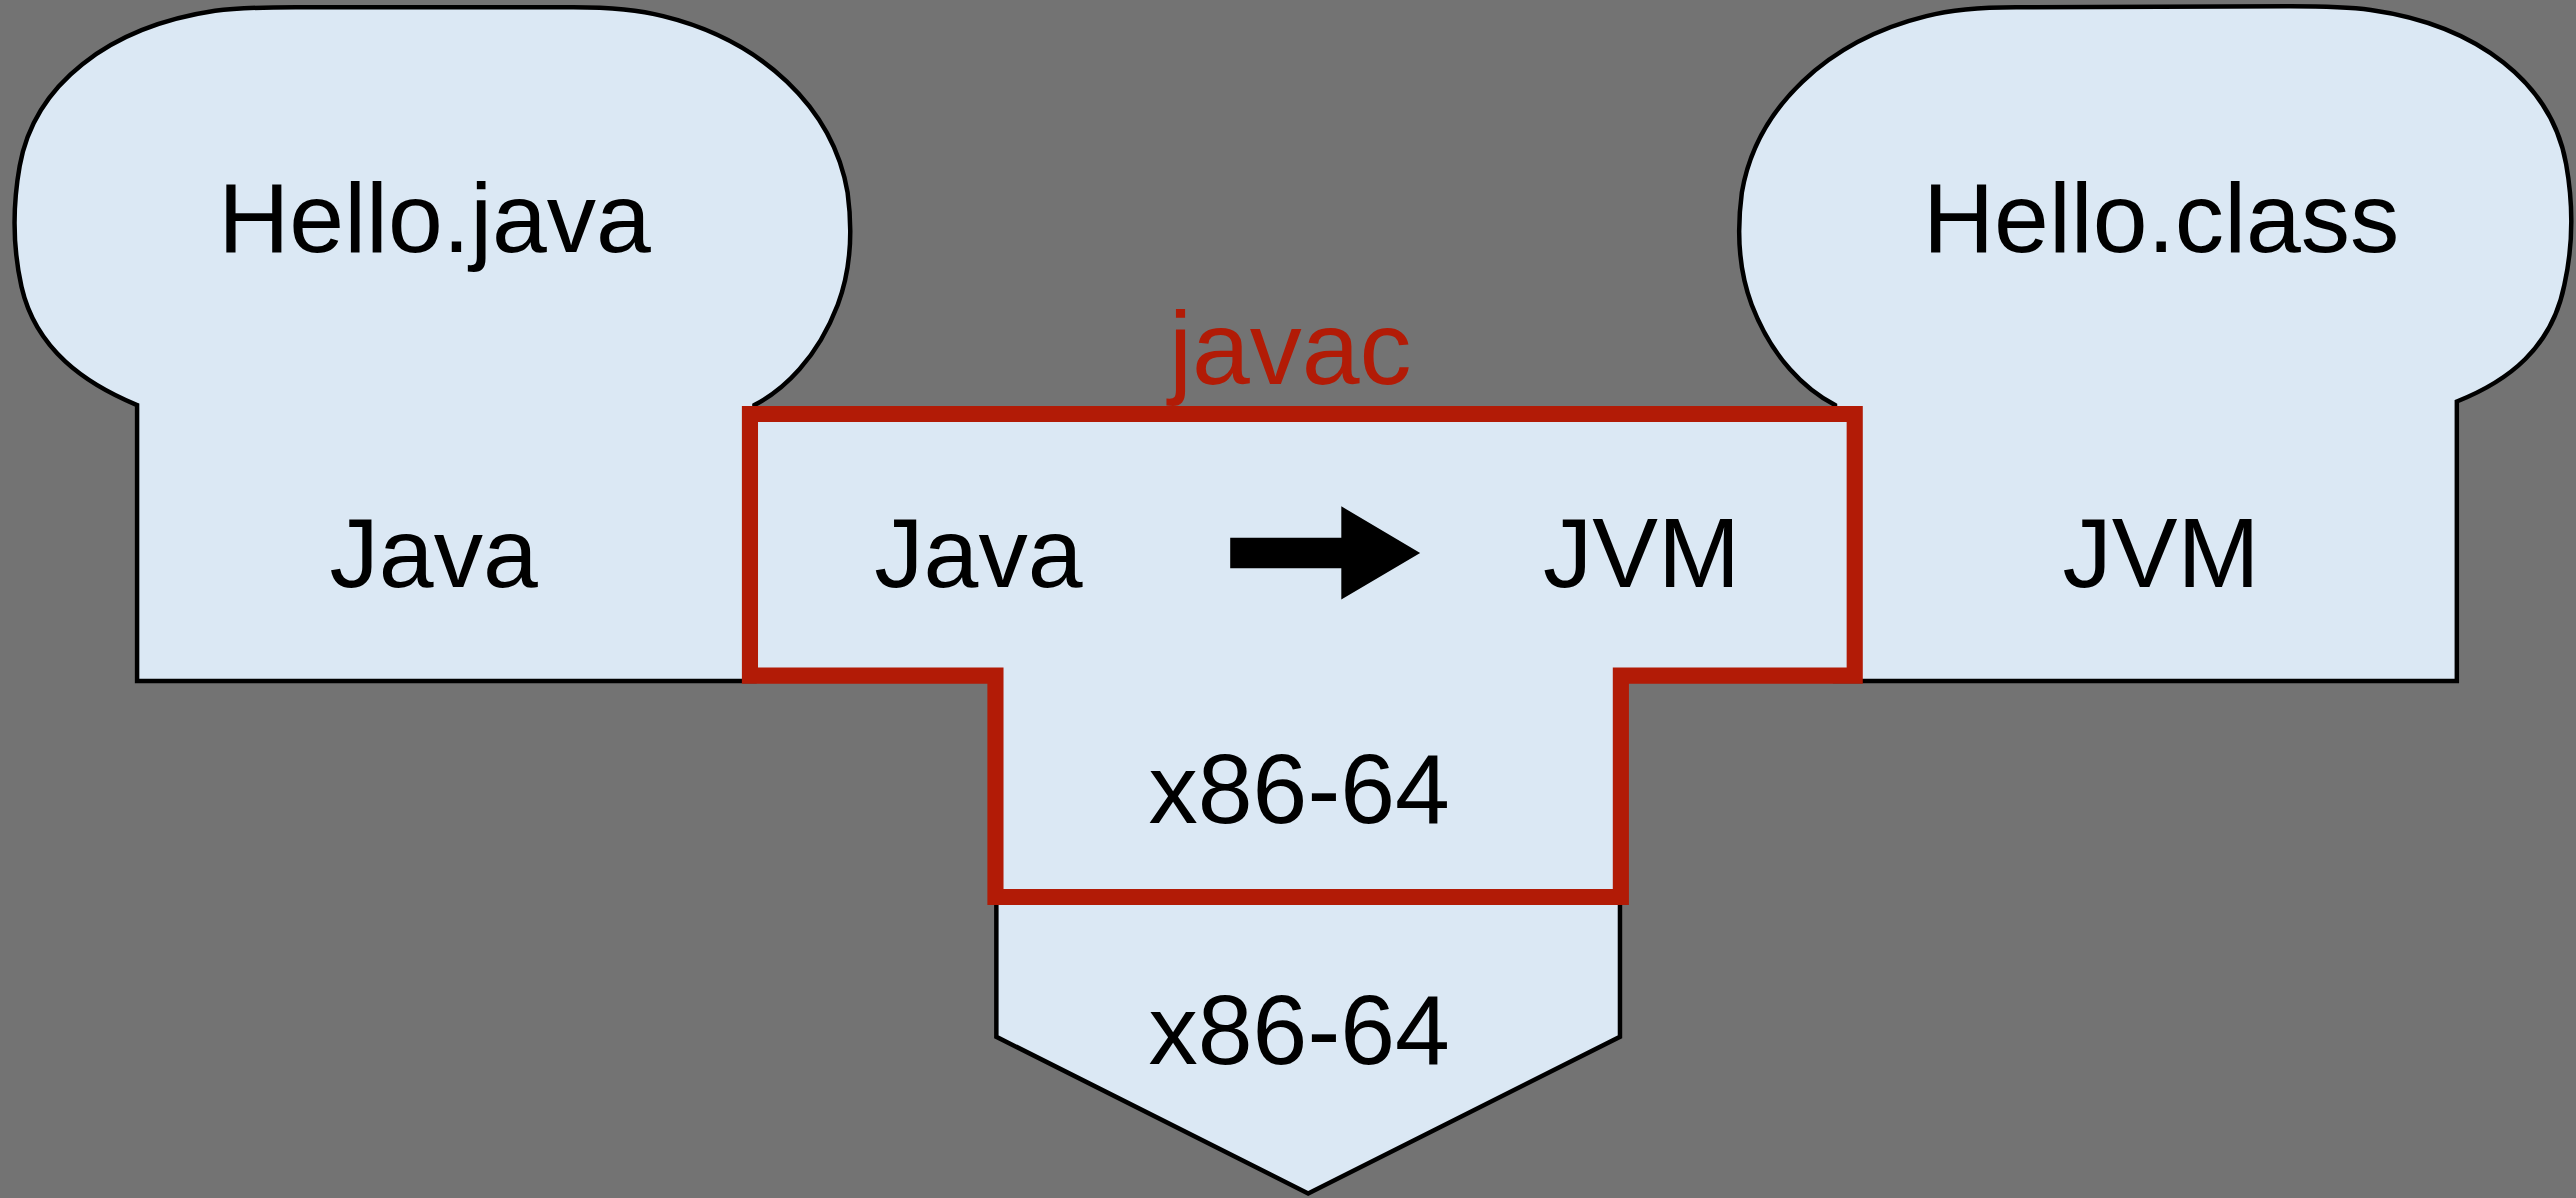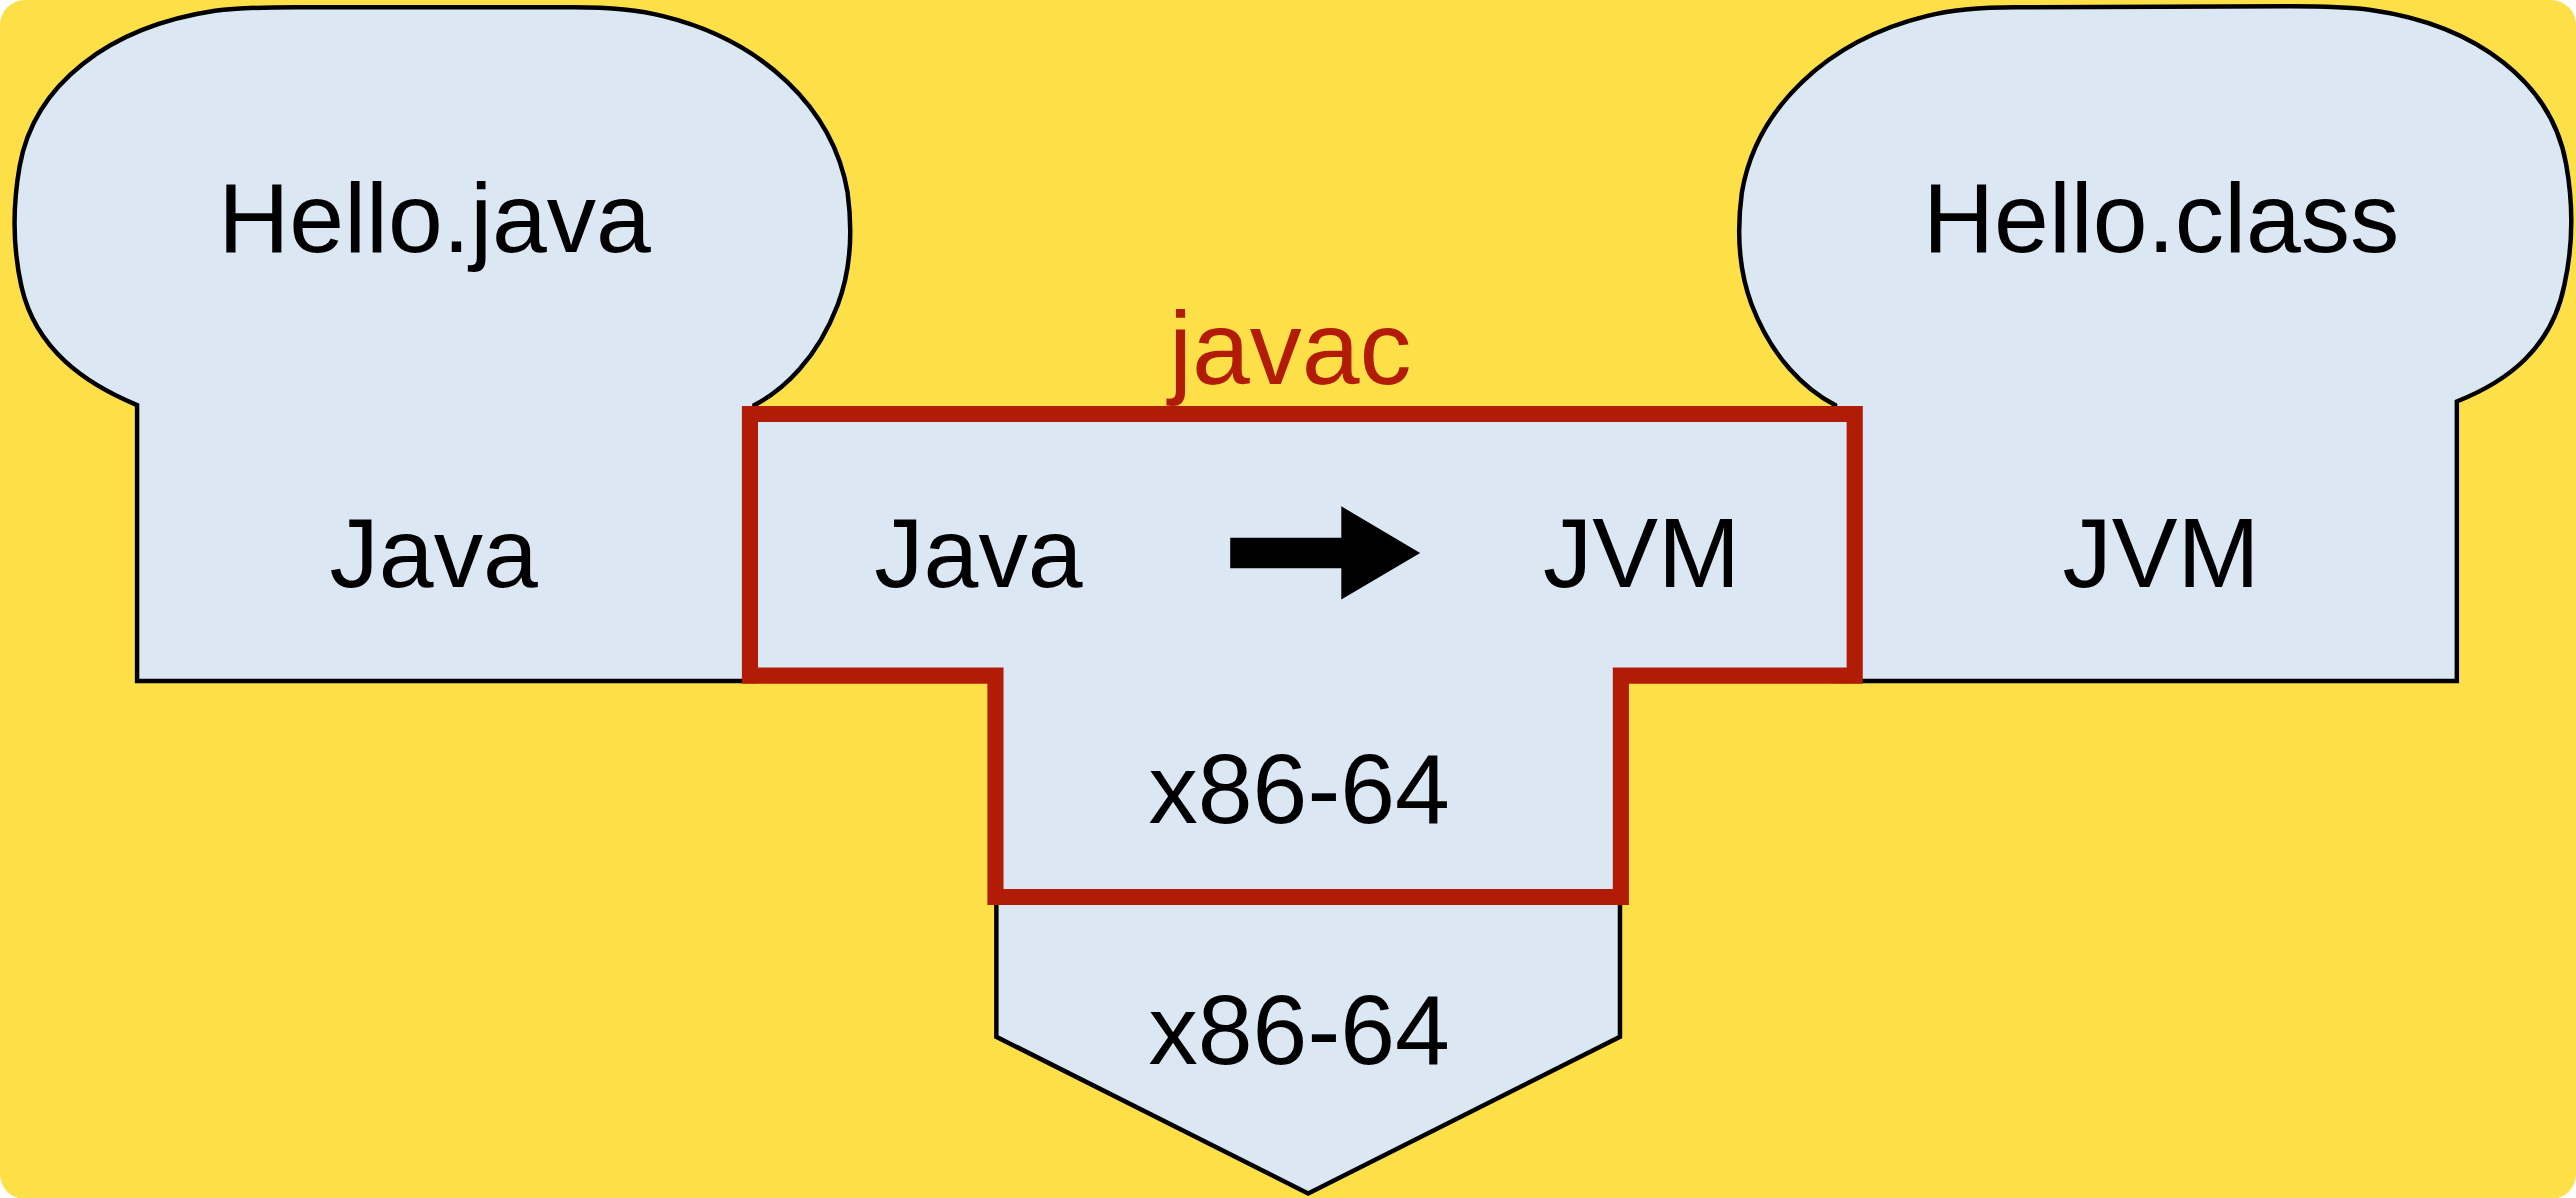--- a/index.html
+++ b/index.html
@@ -4,23 +4,22 @@
 <style>
   html, body {
     margin: 0;
     padding: 0;
     background: #ffffff;
   }
   #canvas {
     position: relative;
     width: 2576px;
     height: 1199px;
-    background: #fde047;
+    background: #737373;
     overflow: hidden;
-    border-radius: 25px;
   }
   svg {
     display: block;
   }
   .shape {
     fill: var(--shape-fill, #dbe8f4);
     stroke: #000000;
     stroke-width: 5;
   }
   .t-shape {

